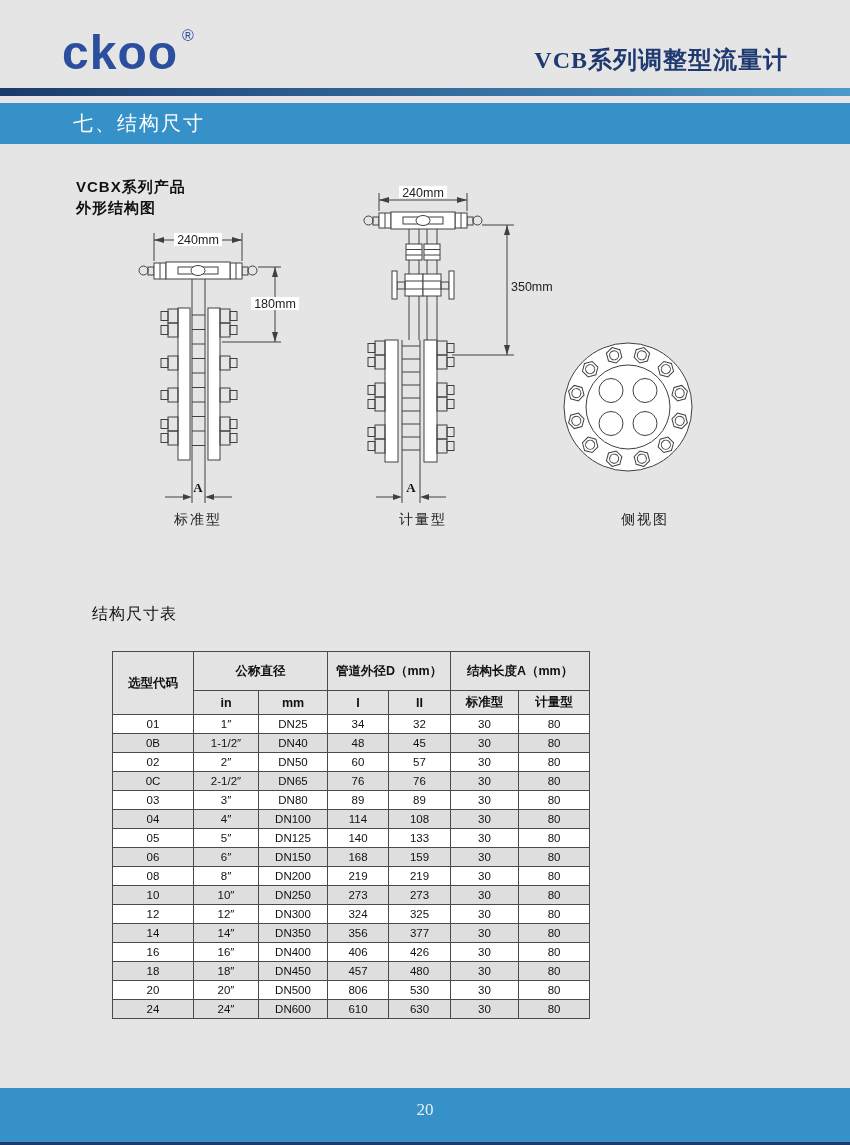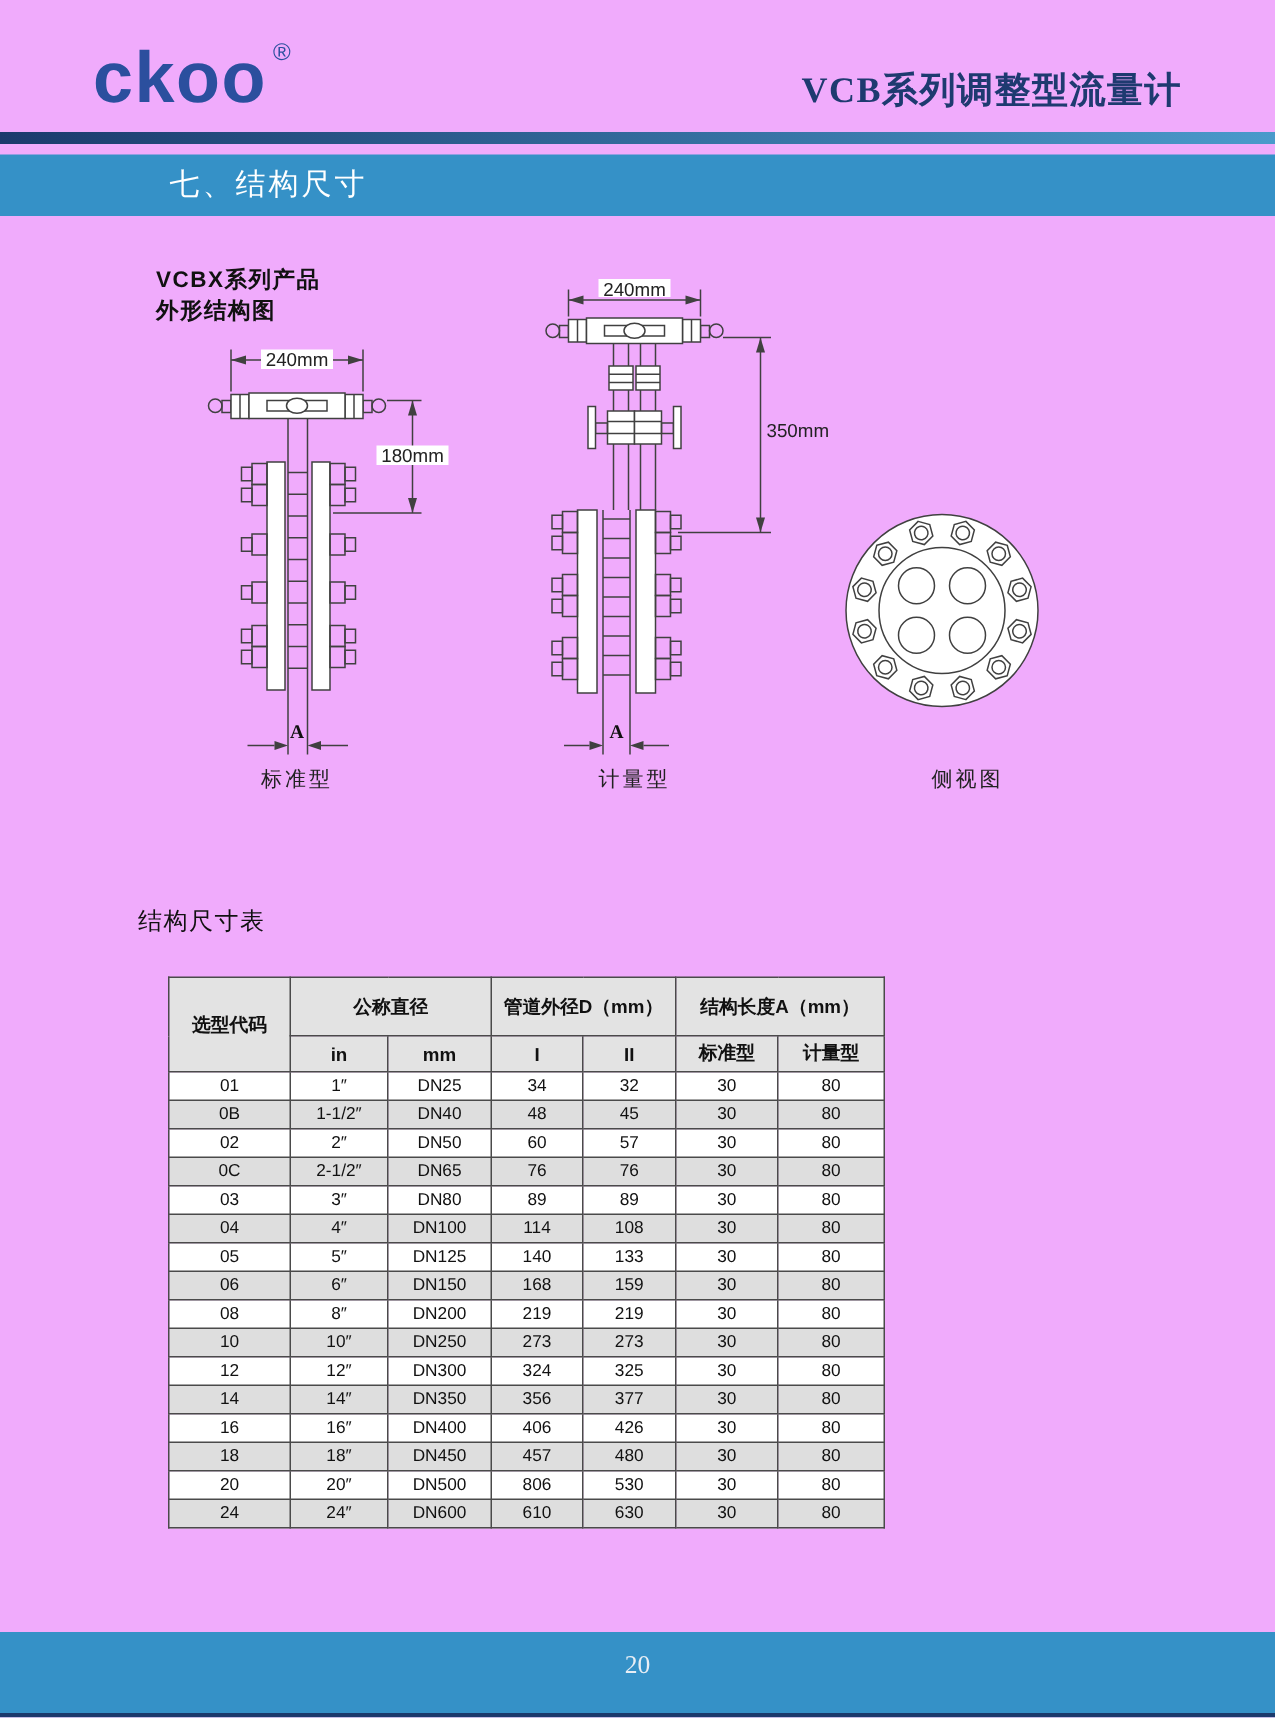--- a/index.html
+++ b/index.html
@@ -1,33 +1,33 @@
 <!DOCTYPE html>
 <html><head>
 <meta charset="utf-8">
 <style>
   html,body { margin:0; padding:0; background:#fff; }
-  .page { position:relative; width:850px; height:1145px; background:#f0abfc; overflow:hidden;
+  .page { position:relative; width:850px; height:1145px; background:#e5e5e5; overflow:hidden;
           font-family:"Liberation Sans", sans-serif; }
 
   
   .logo { position:absolute; left:62px; top:28px; font-size:48px; font-weight:bold;
           color:#2b4f9e; letter-spacing:1px; line-height:1; }
   .logo .reg { font-size:16px; vertical-align:28px; font-weight:normal; margin-left:4px; }
   .doc-title { position:absolute; right:62px; top:44px; font-family:"Liberation Serif", serif;
                font-weight:bold; font-size:24px; color:#1e3a70; letter-spacing:1px; }
   .rule-gradient { position:absolute; left:0; top:88px; width:850px; height:8px;
                    background:linear-gradient(to right,#1b3a6c,#4a9acb); }
   .section-bar { position:absolute; left:0; top:103px; width:850px; height:41px;
                  background:#3591c7; box-sizing:border-box; }
-  .section-bar .t { color:#ffffff; font-size:20px; line-height:41px; padding-left:113px;
+  .section-bar .t { color:#ffffff; font-size:20px; line-height:41px; padding-left:73px;
                     letter-spacing:2px; }
 
   
-  .intro { position:absolute; left:104px; top:176px; font-size:15px; font-weight:bold;
+  .intro { position:absolute; left:76px; top:176px; font-size:15px; font-weight:bold;
            color:#111; line-height:21px; letter-spacing:1px; }
   svg.drawings { position:absolute; left:0; top:150px; }
   .dim  { font-family:"Liberation Sans", sans-serif; font-size:12.5px; fill:#222; }
   .dimA { font-family:"Liberation Serif", serif; font-size:13px; font-weight:bold; fill:#111; }
   .fig-label { position:absolute; top:511px; width:70px; text-align:center; font-size:14px;
                color:#222; letter-spacing:2px; }
 
   
   .table-title { position:absolute; left:92px; top:604px; font-size:16px; font-weight:normal;
                  color:#111; letter-spacing:1px; }

